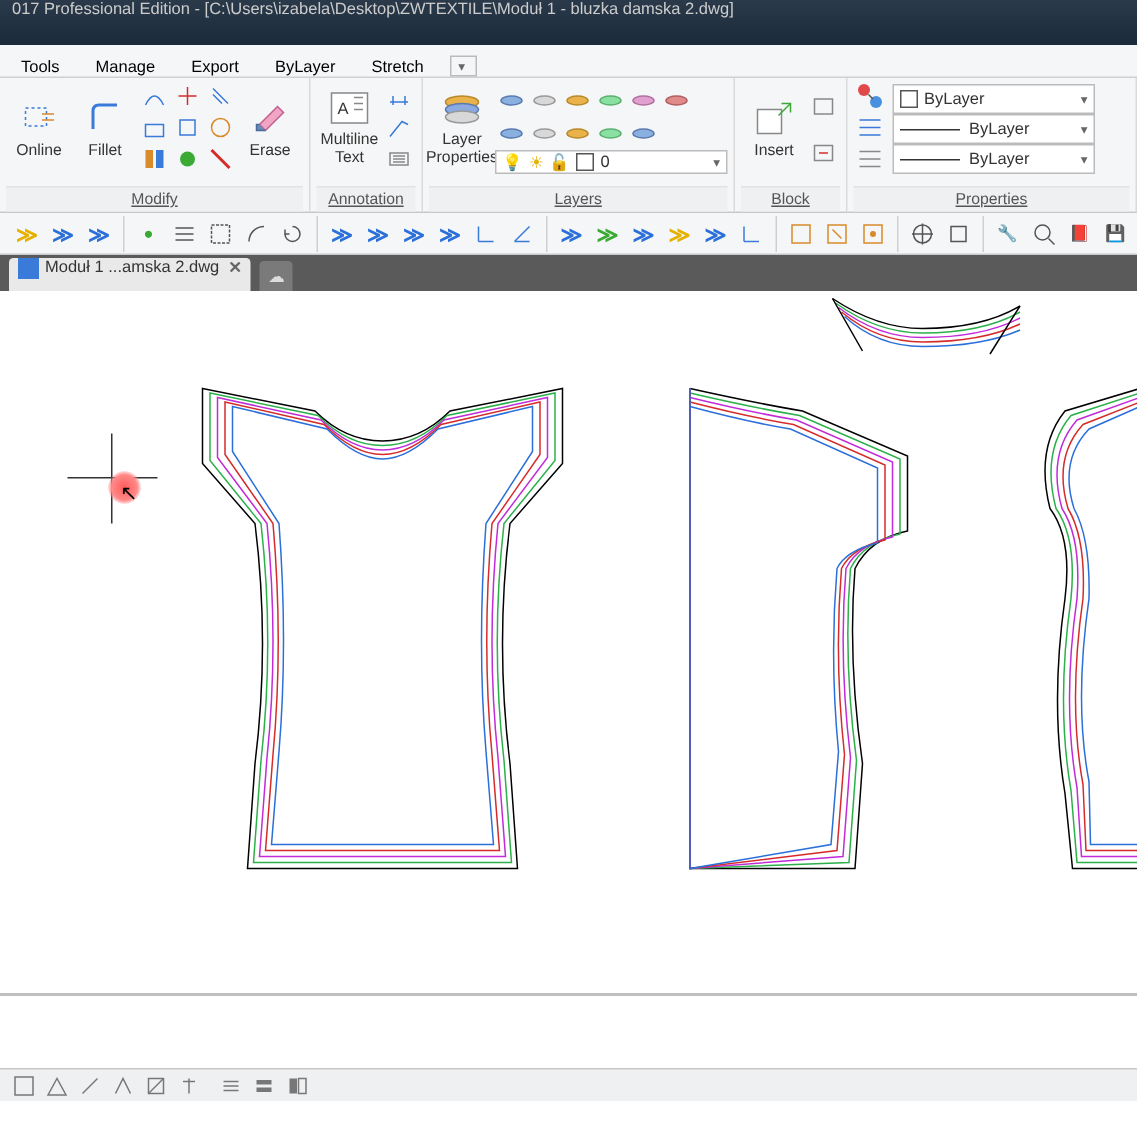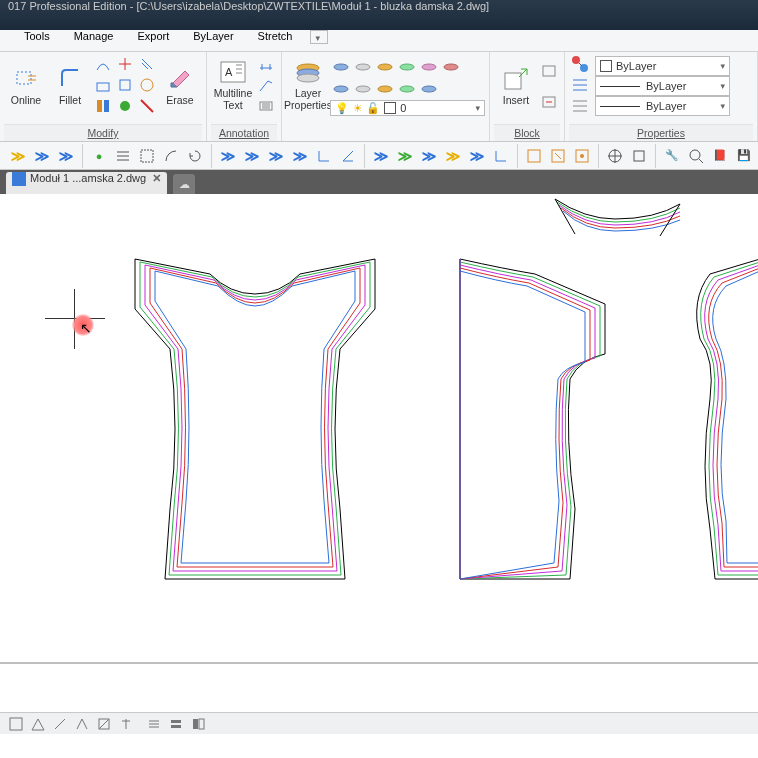--- a/index.html
+++ b/index.html
@@ -1,20 +1,20 @@
 <!DOCTYPE html>
 <html><head>
 <meta charset="utf-8">
 <style>
 * { margin: 0; padding: 0; box-sizing: border-box; font-family: "Segoe UI", Tahoma, sans-serif; font-size: 11px; }
 body { width: 758px; height: 758px; background: #fff; overflow: hidden; position: relative; }
 
 .titlebar { height: 30px; background: linear-gradient(#2b3a4a,#1a2a3a); color: #ccc; display: flex; padding: 0 8px; font-size: 12px; }
 
-.menubar { height: 22px; background: #f5f6f7; border-bottom: 1px solid #d0d0d0; display: flex; align-items: flex-start; padding-left: 12px; }
+.menubar { height: 22px; background: #f5f6f7; border-bottom: 1px solid #d0d0d0; display: flex; align-items: flex-end; padding-left: 2px; }
 .menubar span { padding: 0 12px; cursor: default; }
 
 .ribbon { background: #f5f6f7; border-bottom: 1px solid #c8c8c8; display: flex; }
 .ribbon-panel { border-right: 1px solid #dadada; padding: 2px 4px 0 4px; display: flex; flex-direction: column; }
 .ribbon-body { display: flex; align-items: flex-start; height: 70px; }
 .ribbon-label { text-align: center; color: #555; font-size: 10.5px; padding: 2px 0; background: #eef0f2; border-top: 1px solid #e2e2e2; text-decoration: underline; }
 .rbtn-lg { display: flex; flex-direction: column; align-items: center; justify-content: center; width: 44px; height: 62px; cursor: default; }
 .rbtn-lg .ic { width: 28px; height: 28px; display: flex; align-items: center; justify-content: center; }
 .rbtn-lg .lbl { font-size: 10.5px; color: #333; margin-top: 2px; }
 .rbtn-sm { width: 20px; height: 20px; display: flex; align-items: center; justify-content: center; margin: 1px; }
@@ -261,20 +261,21 @@
           <span style="display:flex;align-items:center">
             <span style="color:#e6b000;margin-right:4px">💡</span>
             <span style="color:#e6b000;margin-right:4px">☀</span>
             <span style="color:#777;margin-right:4px">🔓</span>
             <span class="swatch"></span>
             <span>0</span>
           </span>
         </div>
       </div>
     </div>
+    <div class="ribbon-label">Layers</div>
   </div>
 
   <div class="ribbon-panel">
     <div class="ribbon-body">
       <div class="rbtn-lg">
         <span class="ic">
             <svg width="26" height="26">
               <rect x="2" y="8" width="16" height="16" fill="#fff" stroke="#888"></rect>
               <path d="M18 4 L24 4 L24 10" stroke="#3aaa35" fill="none"></path>
               <path d="M24 4 L16 12" stroke="#3aaa35"></path>

